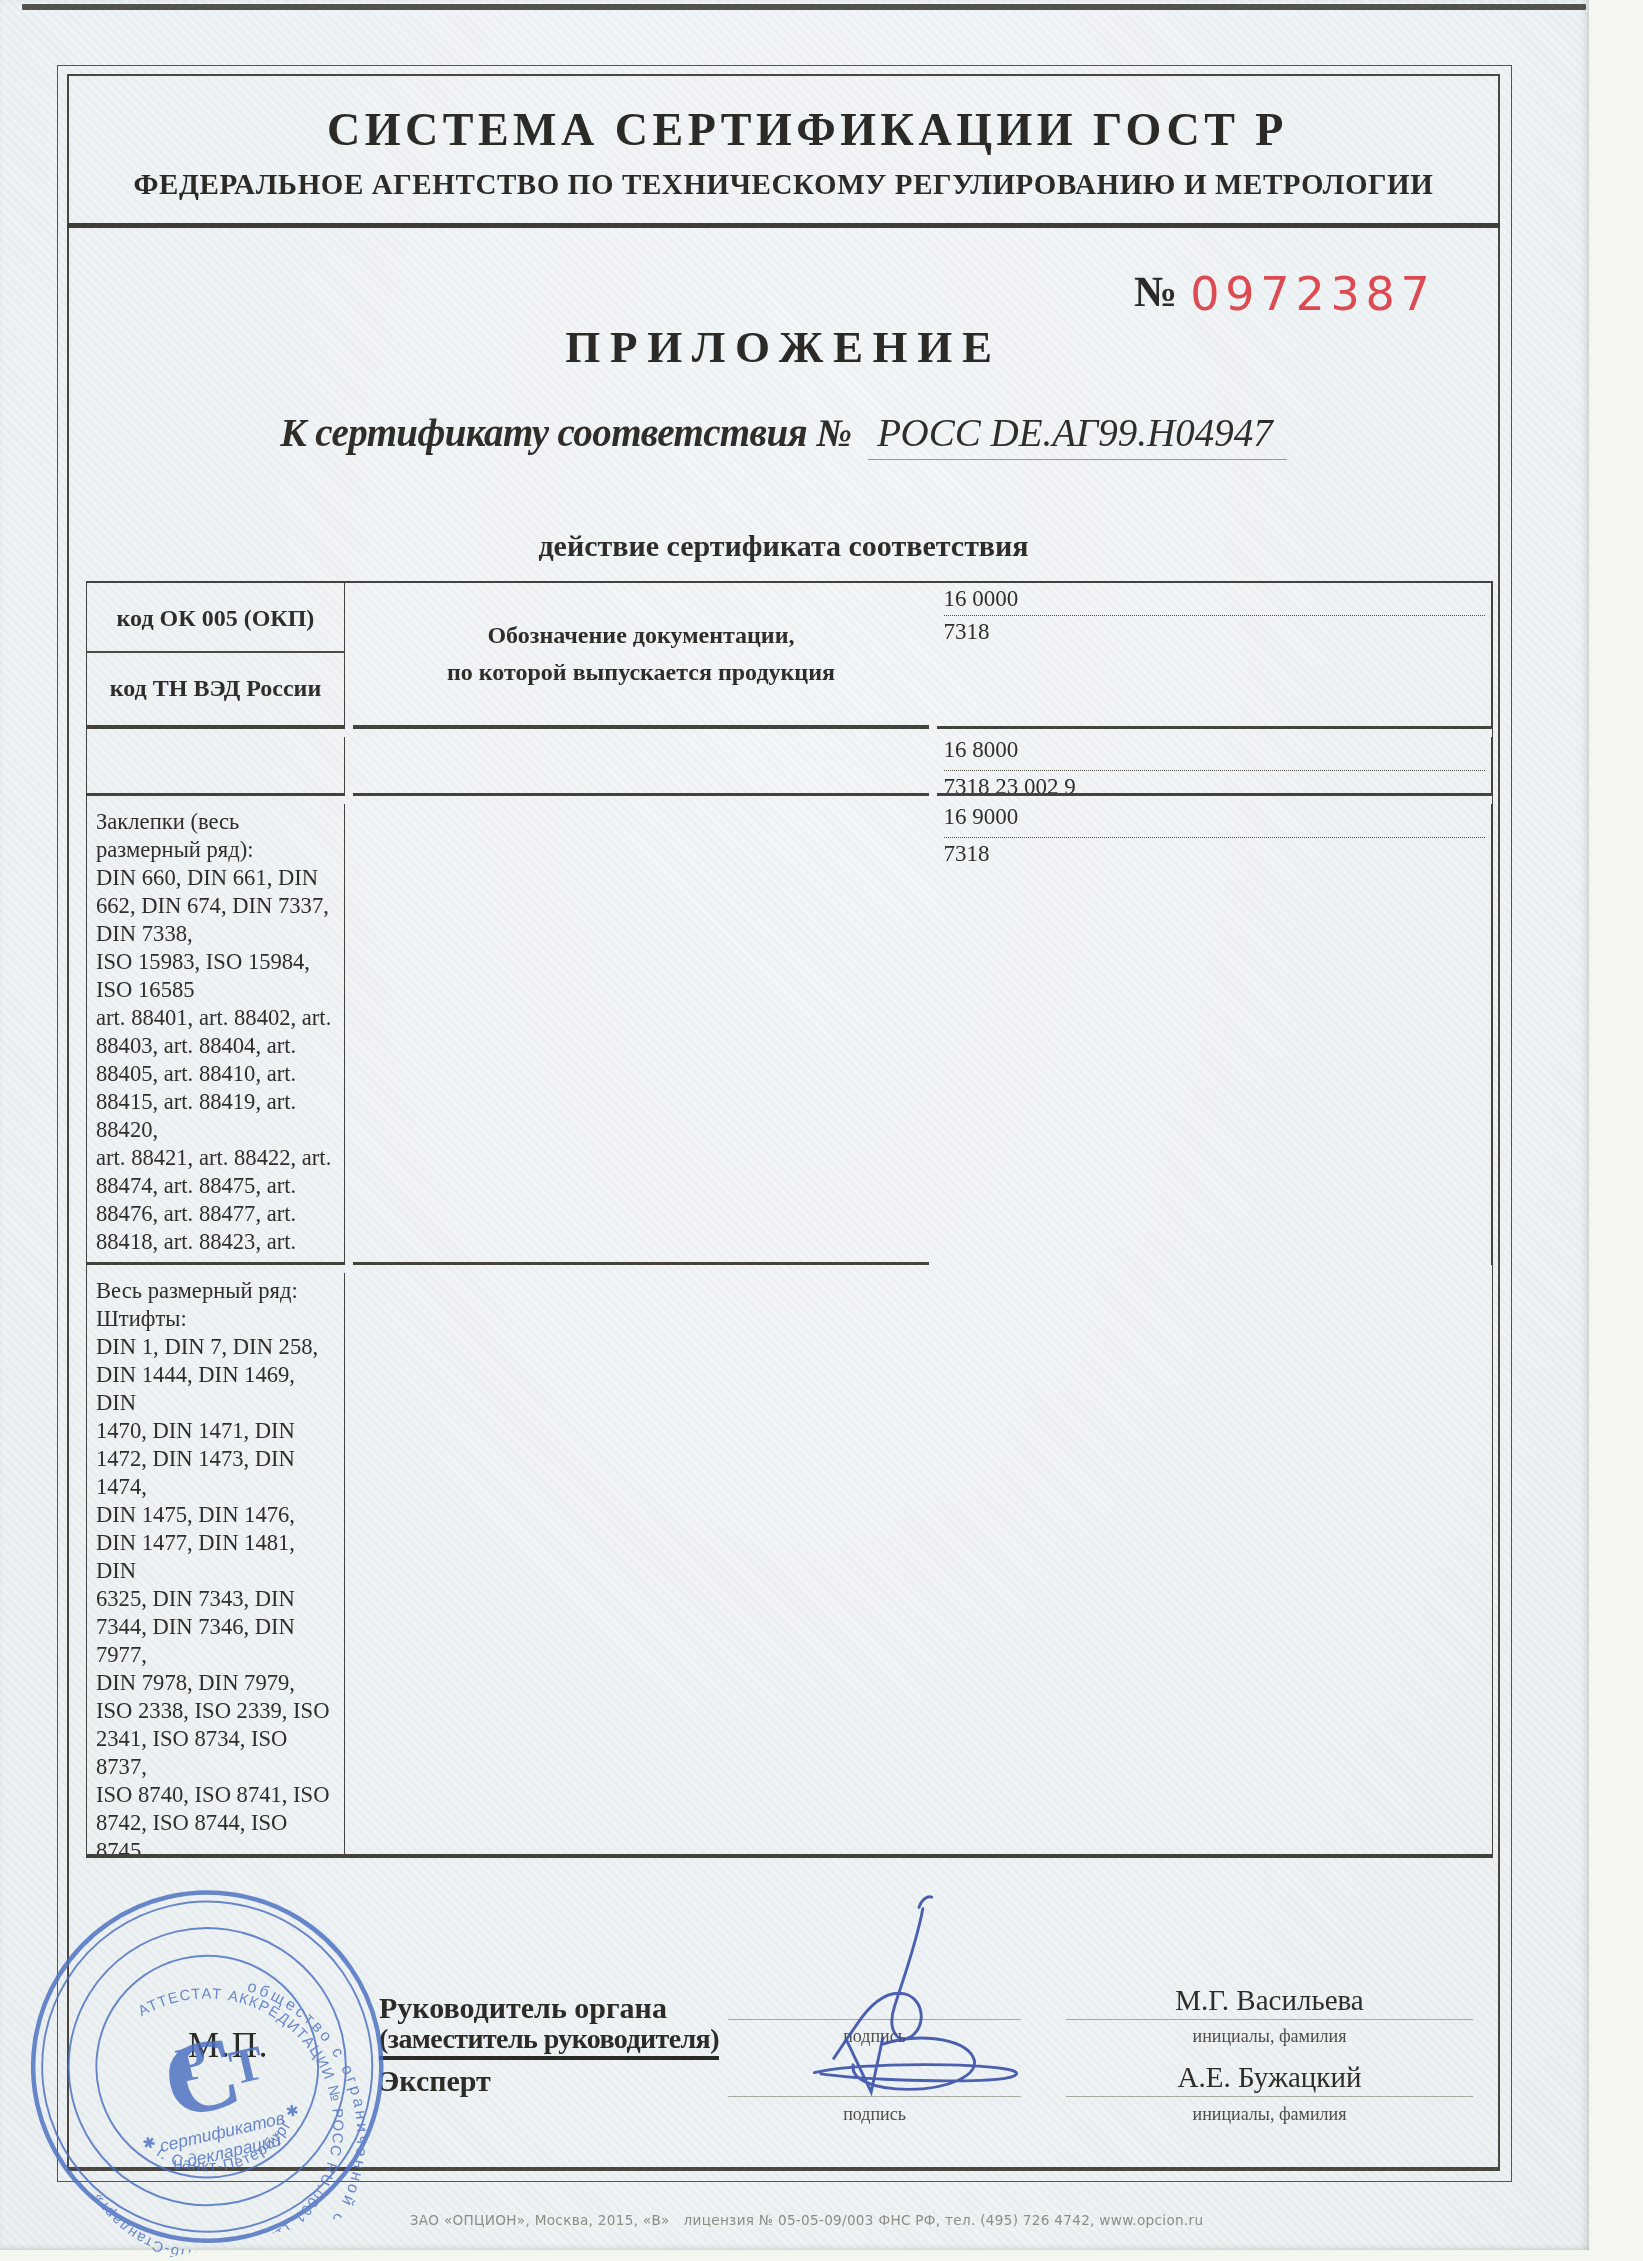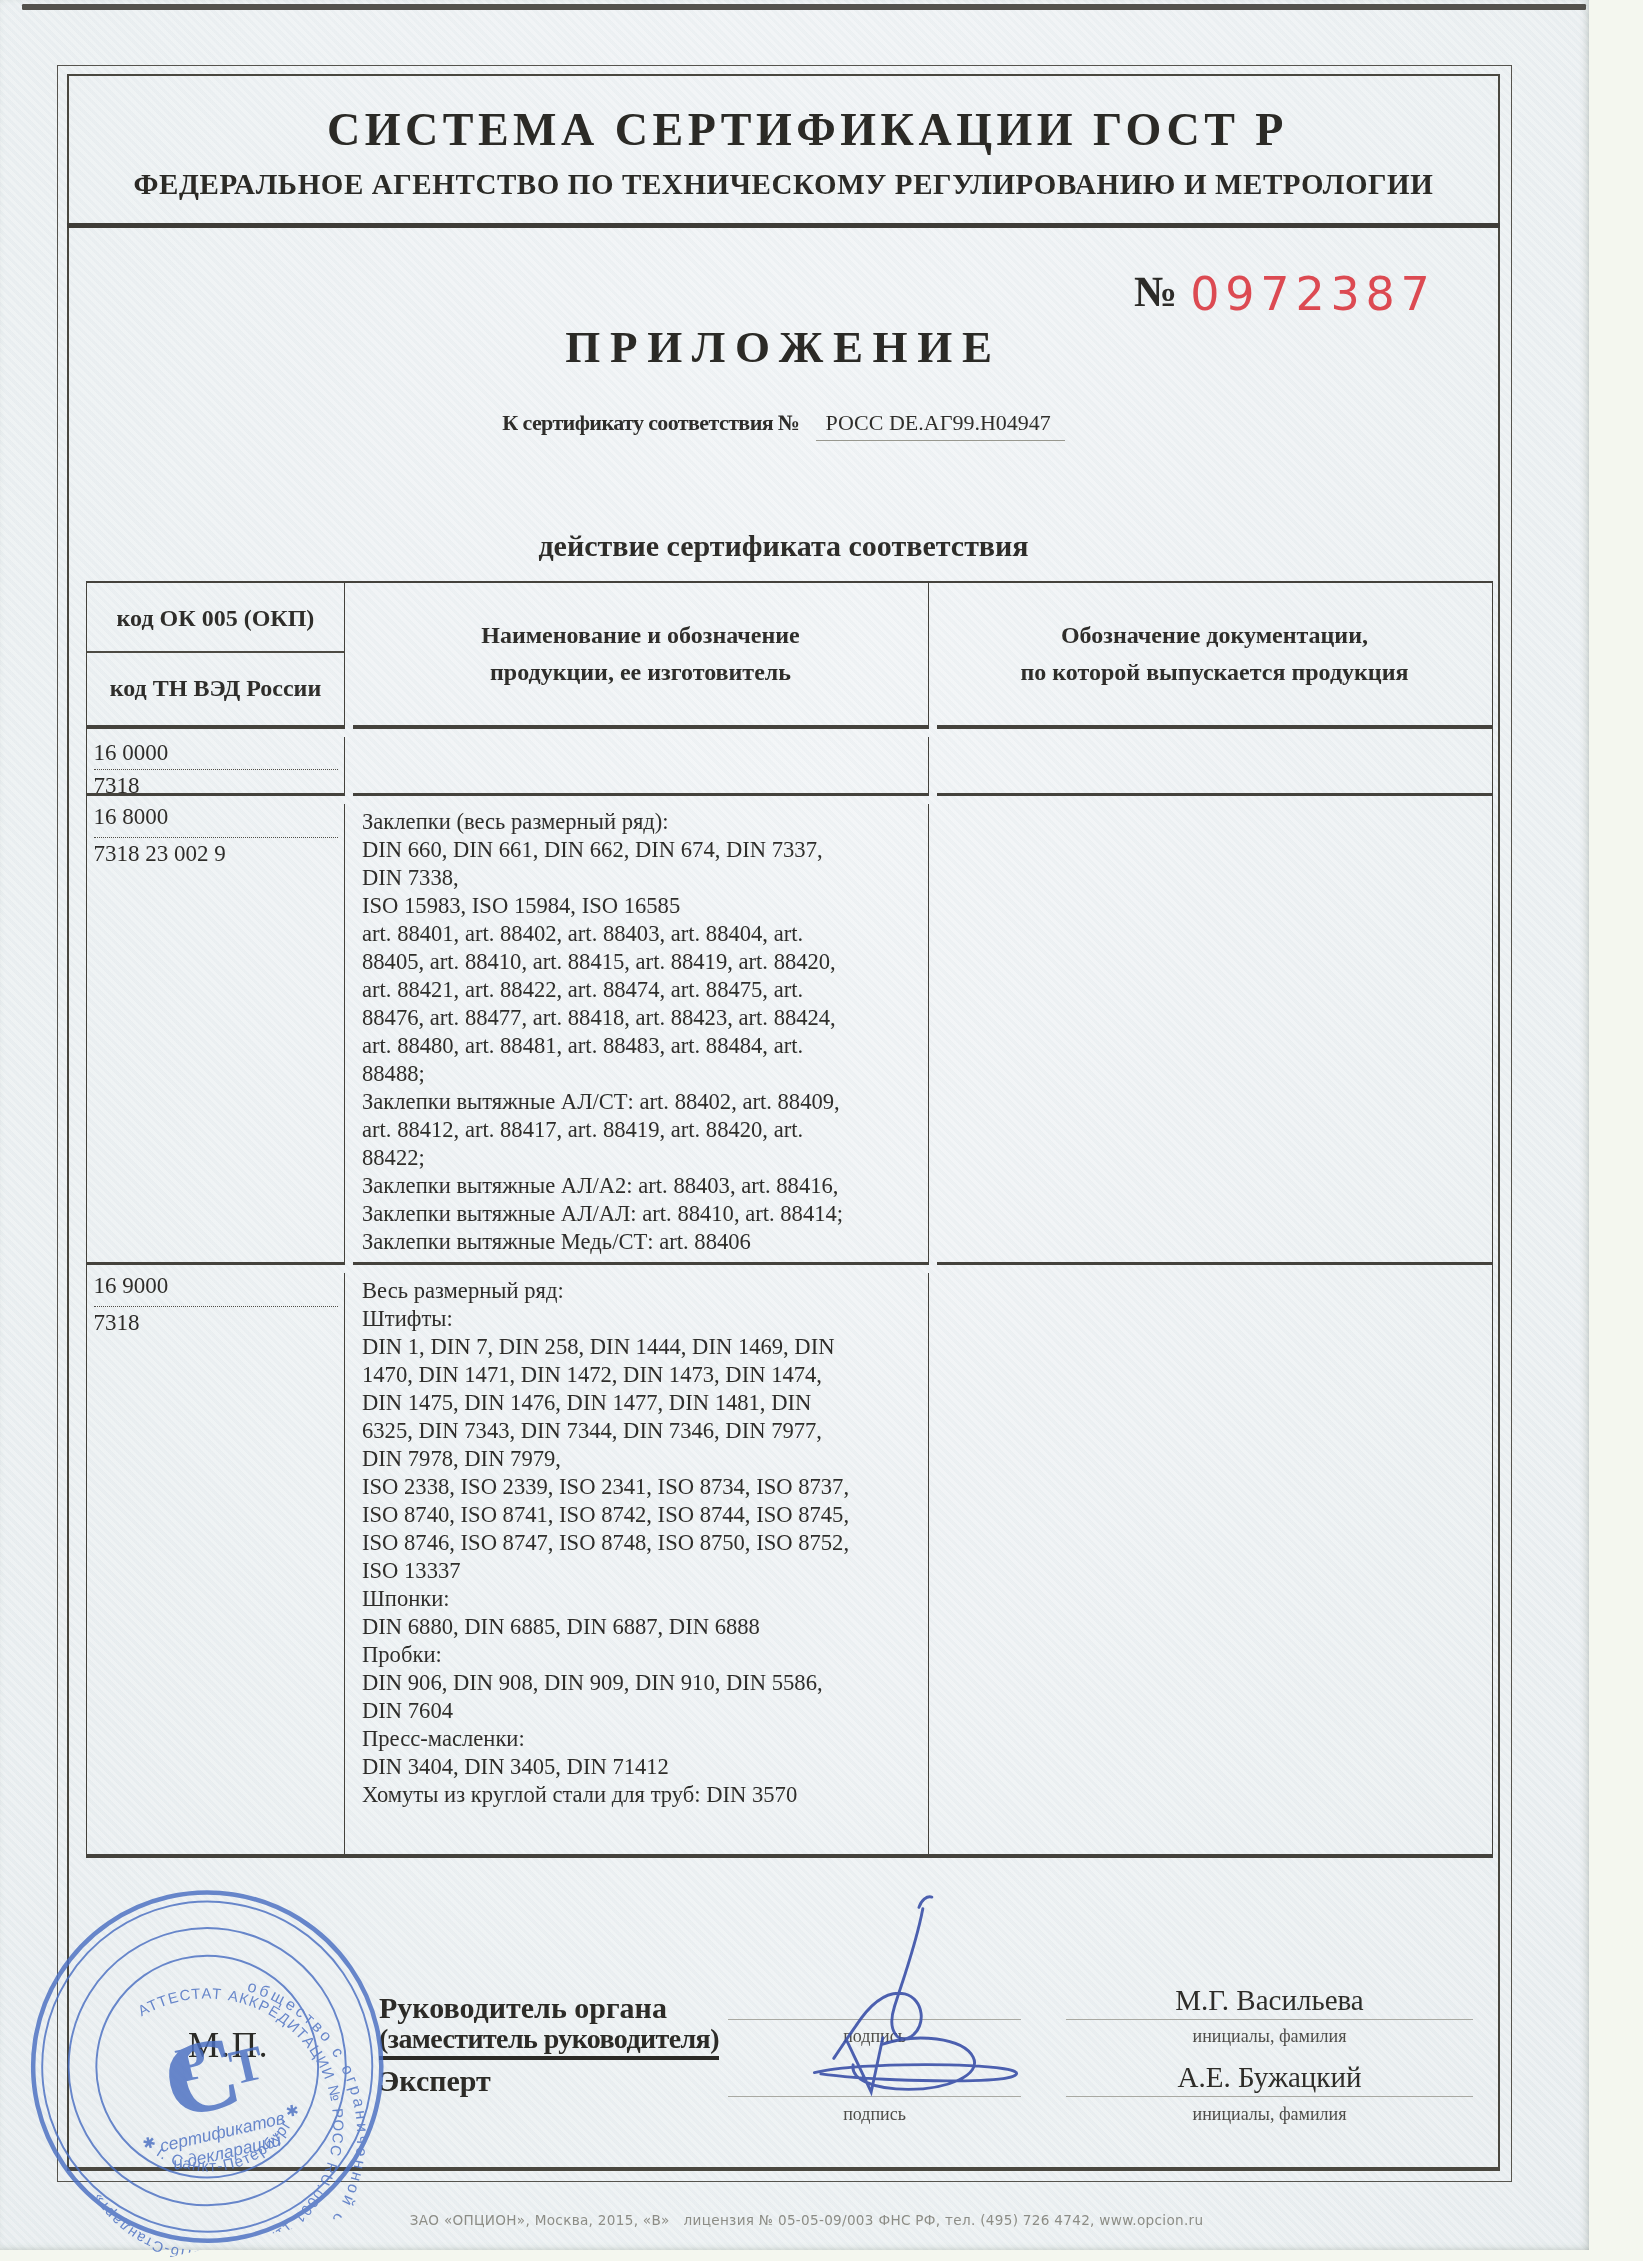--- a/index.html
+++ b/index.html
@@ -29,21 +29,21 @@
   .title-system{top:103px;font-size:46px;font-weight:700;letter-spacing:4.5px;color:#2b2a26;margin-left:24px;}
   .title-agency{top:168px;font-size:29px;font-weight:700;letter-spacing:0.6px;color:#2b2a26;}
   .header-rule{position:absolute;left:67px;top:223px;width:1433px;height:5.2px;background:#3e3c37;}
 
   .doc-number{position:absolute;left:1134px;top:267px;white-space:nowrap;}
   .doc-number .no-sign{font-size:43px;font-weight:700;color:#2c2b28;margin-right:13px;vertical-align:3.9px;}
   .doc-number .no-digits{font-family:"DejaVu Sans",sans-serif;font-size:46px;font-weight:400;letter-spacing:5.8px;color:#dc4a52;}
 
   .appendix-title{top:321px;font-size:45px;font-weight:700;letter-spacing:9.7px;color:#2b2a26;}
 
-  .cert-line{top:410px;font-size:22px;white-space:nowrap;}
+  .cert-line{top:410px;font-size:39px;white-space:nowrap;font-style:italic;}
   .cert-line .lbl{font-weight:700;letter-spacing:-0.6px;}
   .cert-line .val{display:inline-block;margin-left:17px;padding:0 14px 3.9px 9px;border-bottom:1.9px solid #98988f;font-weight:400;letter-spacing:0;}
 
   .subtitle1{top:490px;font-size:30px;font-weight:700;}
   .subtitle2{top:529px;font-size:30px;font-weight:700;}
 
   
   .tbl{
     position:absolute;left:86px;top:581px;
     display:grid;
@@ -129,22 +129,20 @@
 
     <div class="centerband subtitle2">действие сертификата соответствия</div>
 
     <div class="tbl">
 
       <div class="cell hdr hdr-c1">
         <div class="t">код ОК 005 (ОКП)</div>
         <div class="sep"></div>
         <div class="b">код ТН ВЭД России</div>
       </div>
-      <div class="cell hdr hdr-ctr">Наименование и обозначение
-продукции, ее изготовитель</div>
       <div class="cell hdr hdr-ctr lastcol">Обозначение документации,
 по которой выпускается продукция</div>
 
       <div class="cell codecell">
         <div>16 0000</div>
         <div class="dots"></div>
         <div>7318</div>
       </div>
       <div class="cell namecell"></div>
       <div class="cell docscell lastcol"></div>

